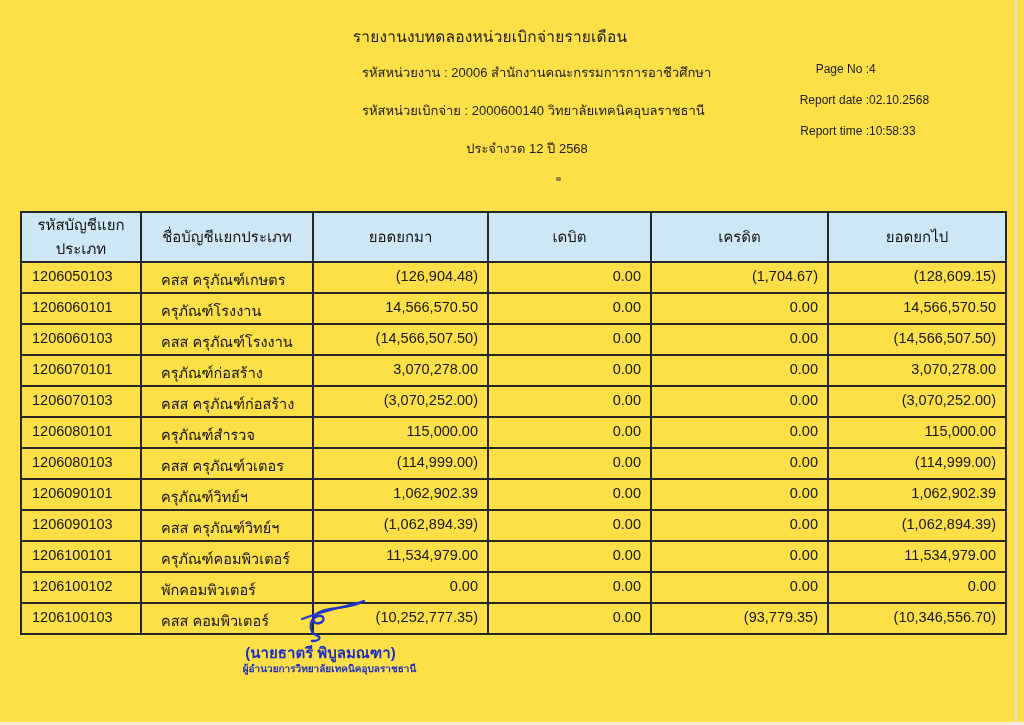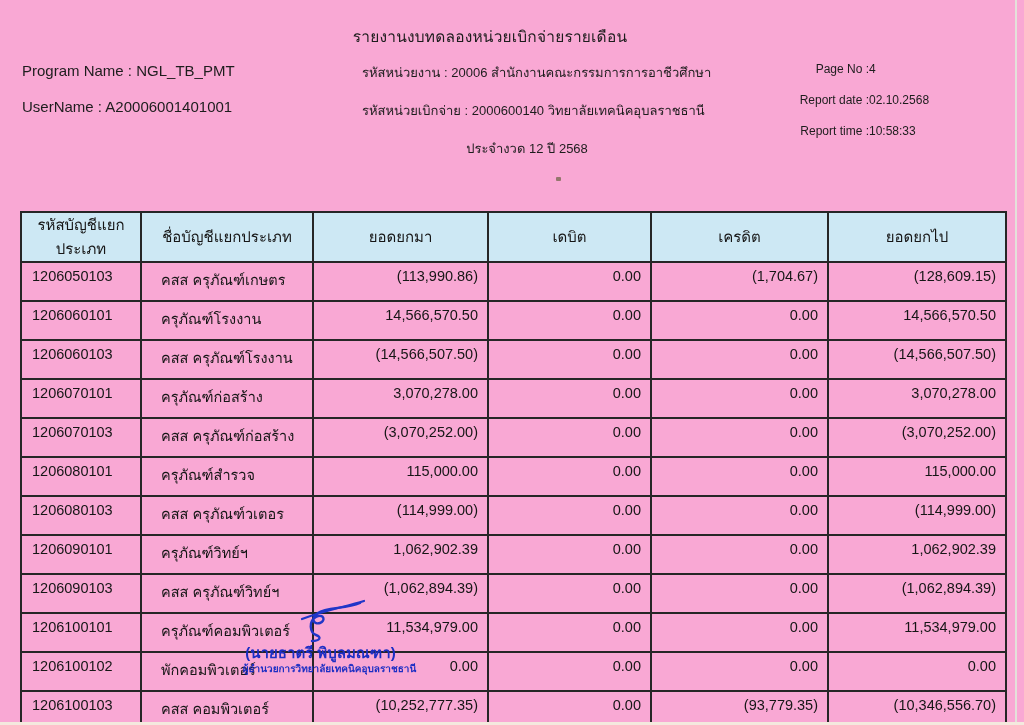--- a/index.html
+++ b/index.html
@@ -3,21 +3,21 @@
 <meta charset="utf-8">
 <style>
   * { margin:0; padding:0; box-sizing:border-box; }
   html,body { width:1024px; height:725px; }
   body {
     font-family:"Liberation Sans","DejaVu Sans",sans-serif;
     background:#ffffff;
   }
   .page {
     position:relative; width:1024px; height:725px;
-    background:#f9a8d4; color:#1d1d1d; overflow:hidden;
+    background:#fde047; color:#1d1d1d; overflow:hidden;
   }
   
   .doc-title {
     position:absolute; top:24px; left:90px; width:800px;
     text-align:center; font-size:15.5px; letter-spacing:.2px;
   }
   .hdr-left { position:absolute; left:22px; top:62px; width:300px; }
   .hdr-left .line { margin-bottom:19px; font-size:15px; white-space:nowrap; }
   .hdr-center { position:absolute; left:362px; top:62px; width:330px; }
   .hdr-center .line { margin-bottom:17px; font-size:13px; white-space:nowrap; }
@@ -30,21 +30,21 @@
   table.tb {
     position:absolute; left:20px; top:211px;
     width:985px; table-layout:fixed; border-collapse:collapse;
     font-size:14.5px; color:#161616;
   }
   table.tb th, table.tb td { border:2px solid #262626; }
   table.tb thead th {
     height:46px; background:#cde8f4; font-weight:normal;
     text-align:center; vertical-align:middle; font-size:15px;
   }
-  table.tb tbody tr { height:39px; }
+  table.tb tbody tr { height:31px; }
   table.tb tbody td { vertical-align:top; padding-top:5px; }
   td.c-code { padding-left:10px; text-align:left; }
   td.c-name { padding-left:19px;  text-align:left; }
   td.c-num  { padding-right:9px; text-align:right; }
   
   .sig-svg { position:absolute; left:296px; top:597px; }
   .stamp-name {
     position:absolute; left:238px; top:641px; width:165px;
     text-align:center; font-size:15px; font-weight:bold;
     color:#1c2ec4; white-space:nowrap;
@@ -62,24 +62,20 @@
   .scan-edge-bottom { position:absolute; left:0; top:722px; width:1024px; height:3px;
            background:#f4e9de; }
 </style>
 </head>
 <body>
 
 <div class="page">
 
   <div class="doc-title">รายงานงบทดลองหน่วยเบิกจ่ายรายเดือน</div>
 
-  <div class="hdr-left">
-    <div class="line">Program Name : NGL_TB_PMT</div>
-    <div class="line">UserName : A20006001401001</div>
-  </div>
 
   <div class="hdr-center">
     <div class="line">รหัสหน่วยงาน : 20006 สำนักงานคณะกรรมการการอาชีวศึกษา</div>
     <div class="line">รหัสหน่วยเบิกจ่าย : 2000600140 วิทยาลัยเทคนิคอุบลราชธานี</div>
     <div class="line centered">ประจำงวด 12 ปี 2568</div>
   </div>
 
   <div class="hdr-right">
     <div class="pair">
       <span class="lbl">Page No :</span>
@@ -111,21 +107,21 @@
         <th>ยอดยกมา</th>
         <th>เดบิต</th>
         <th>เครดิต</th>
         <th>ยอดยกไป</th>
       </tr>
     </thead>
     <tbody>
       <tr>
           <td class="c-code">1206050103</td>
           <td class="c-name">คสส ครุภัณฑ์เกษตร</td>
-          <td class="c-num">(113,990.86)</td>
+          <td class="c-num">(126,904.48)</td>
           <td class="c-num">0.00</td>
           <td class="c-num">(1,704.67)</td>
           <td class="c-num">(128,609.15)</td>
         </tr>
         <tr>
           <td class="c-code">1206060101</td>
           <td class="c-name">ครุภัณฑ์โรงงาน</td>
           <td class="c-num">14,566,570.50</td>
           <td class="c-num">0.00</td>
           <td class="c-num">0.00</td>

